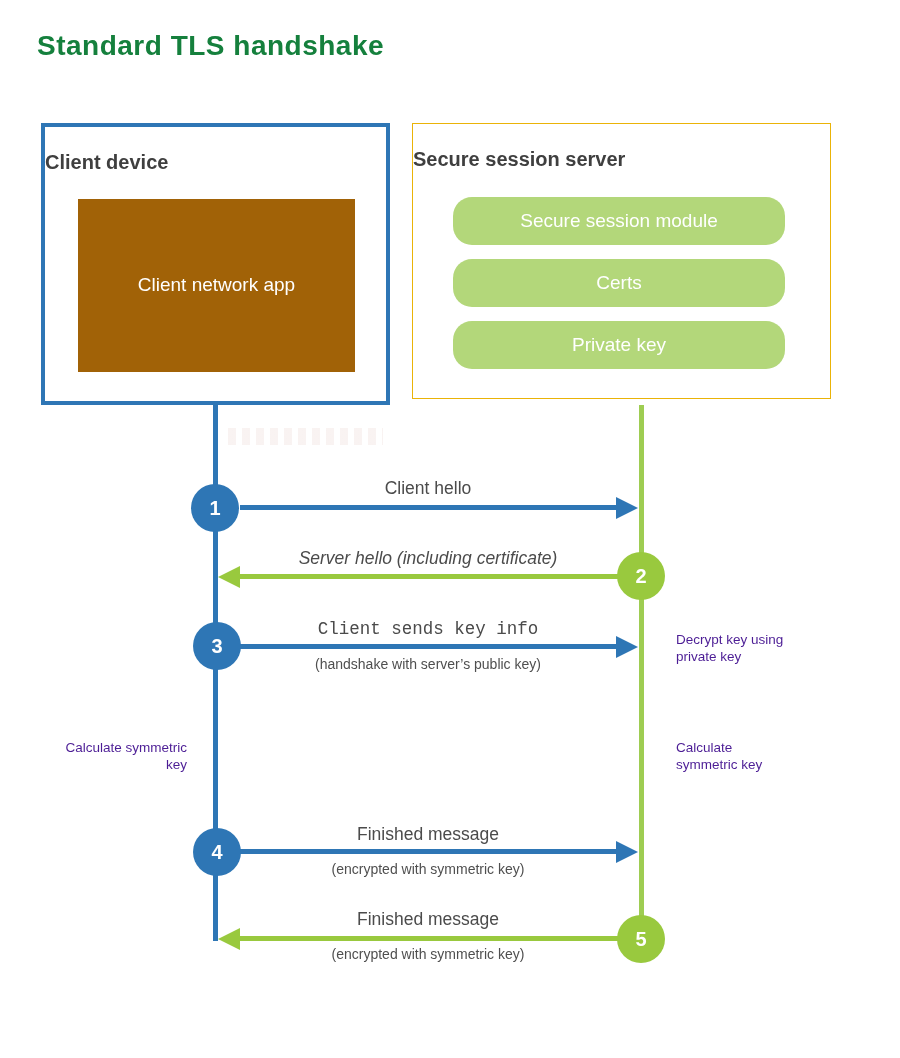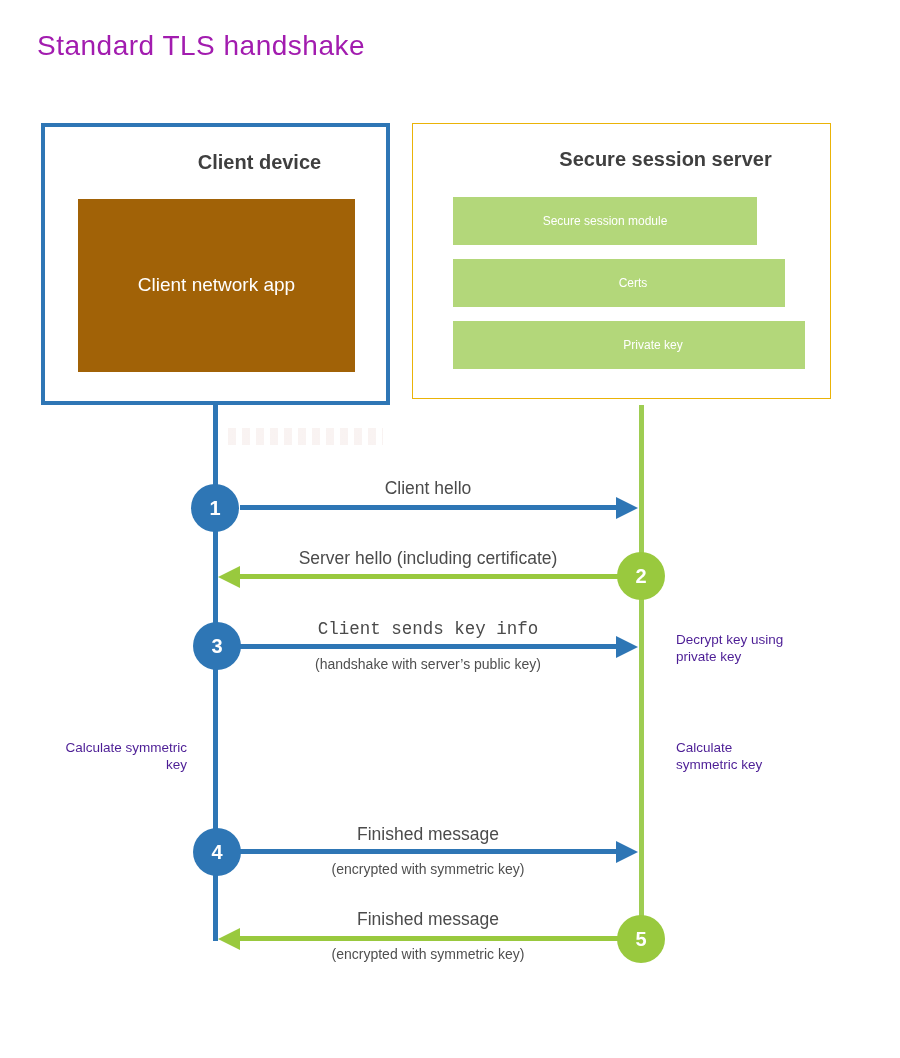--- a/index.html
+++ b/index.html
@@ -1,33 +1,33 @@
 <!DOCTYPE html>
 <html><head>
 <meta charset="utf-8">
 <style>
   html,body{margin:0;padding:0;background:#ffffff;}
   body{font-family:"Liberation Sans","DejaVu Sans",sans-serif;}
   .stage{position:relative;width:900px;height:1058px;background:#ffffff;overflow:hidden;}
 
-  .page-title{position:absolute;left:37px;top:30px;font-size:28px;font-weight:400;
-    color:#a21caf;letter-spacing:.5px;}
+  .page-title{position:absolute;left:37px;top:30px;font-size:28px;font-weight:700;
+    color:#15803d;letter-spacing:.5px;}
 
   
   .entity-box{position:absolute;background:#fff;box-sizing:content-box;}
   .client-box{left:41px;top:123px;width:341px;height:274px;border:4px solid #2e76b5;}
   .server-box{left:412px;top:123px;width:417px;height:274px;border:1px solid #eab308;}
-  .entity-title{position:absolute;top:24px;left:0;width:100%;text-align:center;
-    font-size:20px;font-weight:700;color:#3f3f3f;padding-left:44px;}
+  .entity-title{position:absolute;top:24px;left:0;width:100%;text-align:left;
+    font-size:20px;font-weight:700;color:#3f3f3f;}
   .app-box{position:absolute;left:33px;top:72px;width:277px;height:173px;background:#a16207;
     display:flex;align-items:center;justify-content:center;}
   .app-box span{display:block;width:190px;text-align:center;color:#ffffff;font-size:19px;line-height:1.5;}
-  .module-bar{position:absolute;left:40px;width:304px;height:48px;background:#b3d77a;
-    display:flex;align-items:center;justify-content:center;color:#ffffff;font-size:12px;}
-  .bar-1{top:73px;} .bar-2{top:135px;padding-left:28px;} .bar-3{top:197px;padding-left:48px;}
+  .module-bar{position:absolute;left:40px;width:332px;height:48px;background:#b3d77a;
+    display:flex;align-items:center;justify-content:center;color:#ffffff;font-size:19px;border-radius:19px;}
+  .bar-1{top:73px;} .bar-2{top:135px;} .bar-3{top:197px;}
 
   
   .lifeline{position:absolute;width:5px;}
   .lifeline.blue{left:213px;top:405px;height:536px;background:#2e76b5;}
   .lifeline.green{left:639px;top:405px;height:534px;background:#9ecd52;}
 
   
   .ghost-dashes{position:absolute;left:228px;top:428px;width:155px;height:17px;opacity:.55;
     background:repeating-linear-gradient(90deg,#f4e9e7 0 8px,transparent 8px 14px);}
 
@@ -83,21 +83,21 @@
   <div class="lifeline blue"></div>
   <div class="lifeline green"></div>
 
   <div class="ghost-dashes"></div>
 
   <div class="msg-label" style="top:478px;">Client hello</div>
   <div class="arrow-line blue" style="left:240px;top:505px;width:378px;"></div>
   <div class="arrow-head right blue" style="left:616px;top:497px;"></div>
   <div class="step-circle blue" style="left:191px;top:484px;">1</div>
 
-  <div class="msg-label" style="top:548px;">Server hello (including certificate)</div>
+  <div class="msg-label" style="top:548px;font-style:italic;">Server hello (including certificate)</div>
   <div class="arrow-line green" style="left:238px;top:574px;width:380px;"></div>
   <div class="arrow-head left green" style="left:218px;top:566px;"></div>
   <div class="step-circle green" style="left:617px;top:552px;">2</div>
 
   <div class="msg-label" style="top:619px;font-family:Liberation Mono, monospace;">Client sends key info</div>
   <div class="arrow-line blue" style="left:240px;top:644px;width:378px;"></div>
   <div class="arrow-head right blue" style="left:616px;top:636px;"></div>
   <div class="msg-sublabel" style="top:656px;">(handshake with server’s public key)</div>
   <div class="step-circle blue" style="left:193px;top:622px;">3</div>
   <div class="side-note note-decrypt">Decrypt key using private key</div>

